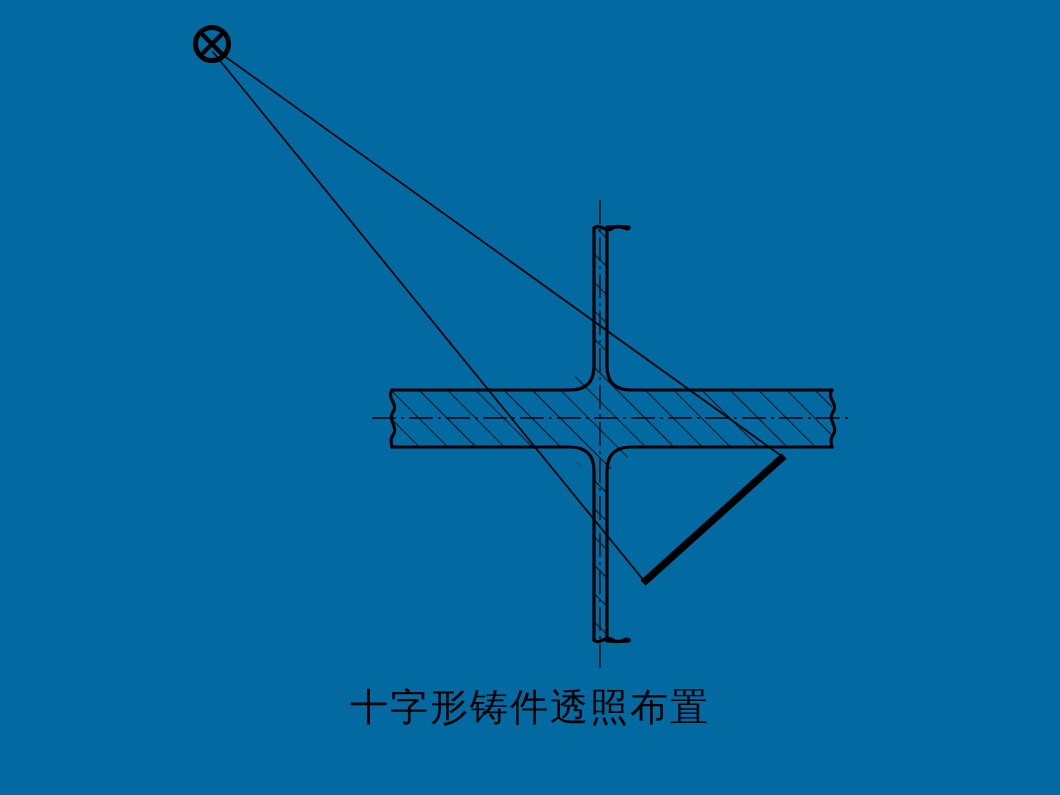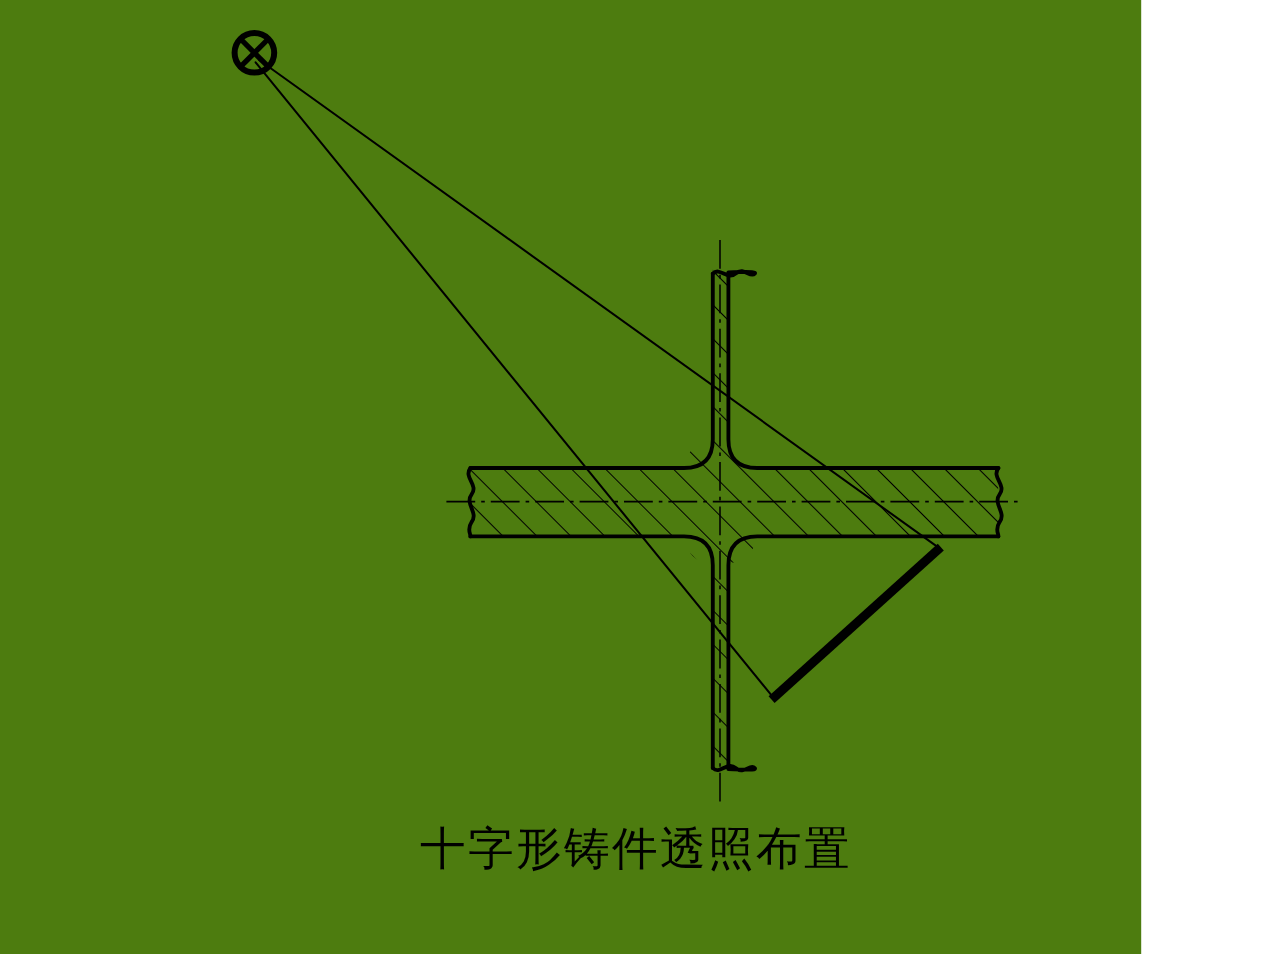--- a/index.html
+++ b/index.html
@@ -9,23 +9,23 @@
     background: #ffffff;
   }
   body {
     width: 1060px;
     height: 795px;
     overflow: hidden;
     font-family: "DejaVu Sans", "Liberation Sans", sans-serif;
   }
   #figure-root {
     position: relative;
-    width: 951px;
+    width: 1060px;
     height: 795px;
-    background: #4d7c0f;
+    background: #0369a1;
   }
   #figure-svg {
     position: absolute;
     left: 0;
     top: 0;
     width: 1060px;
     height: 795px;
     display: block;
   }
   .caption {

